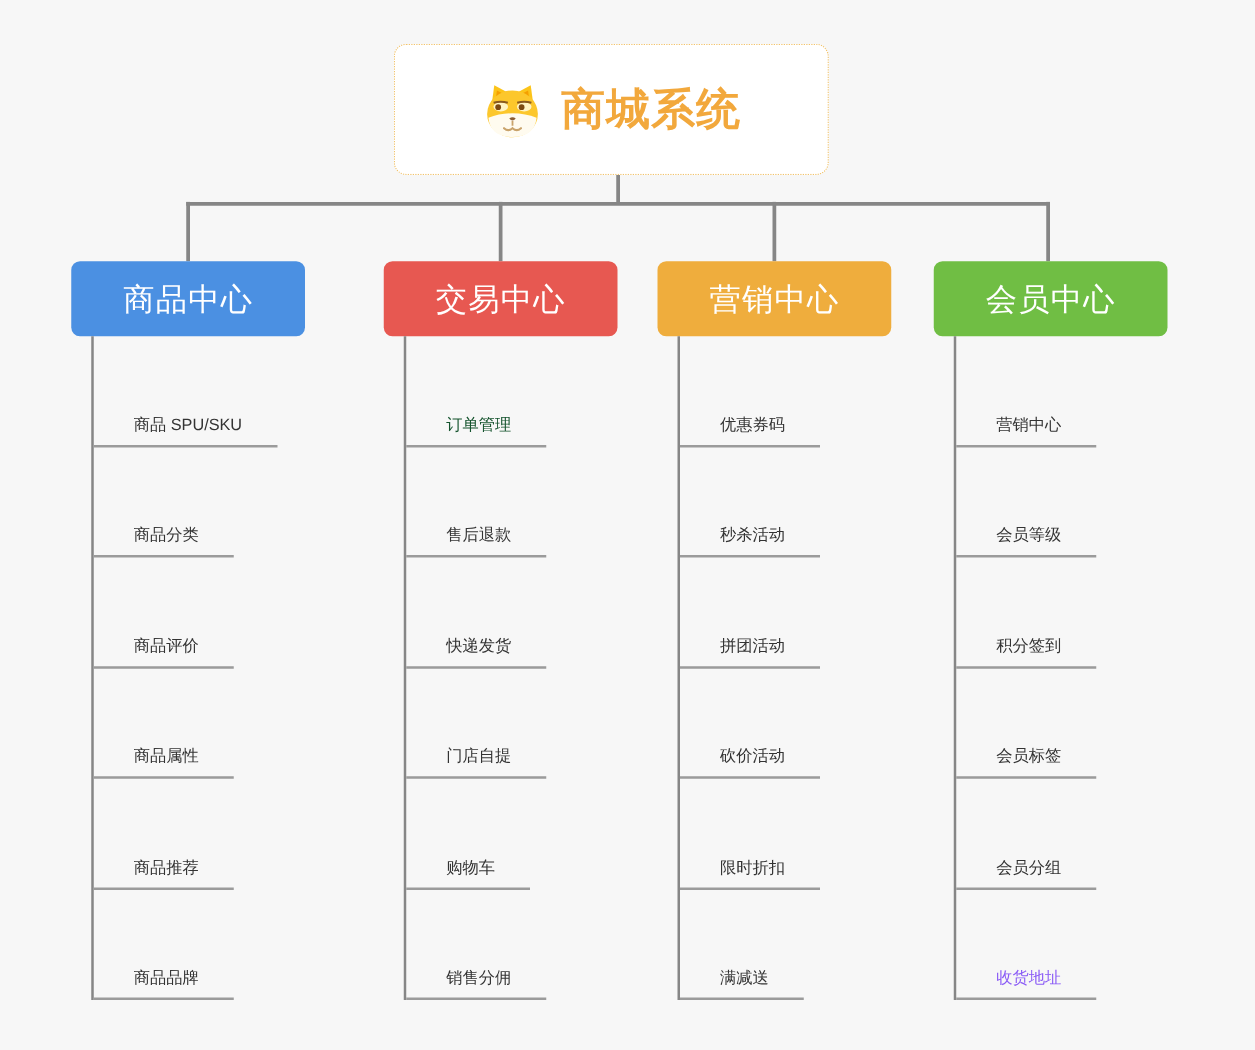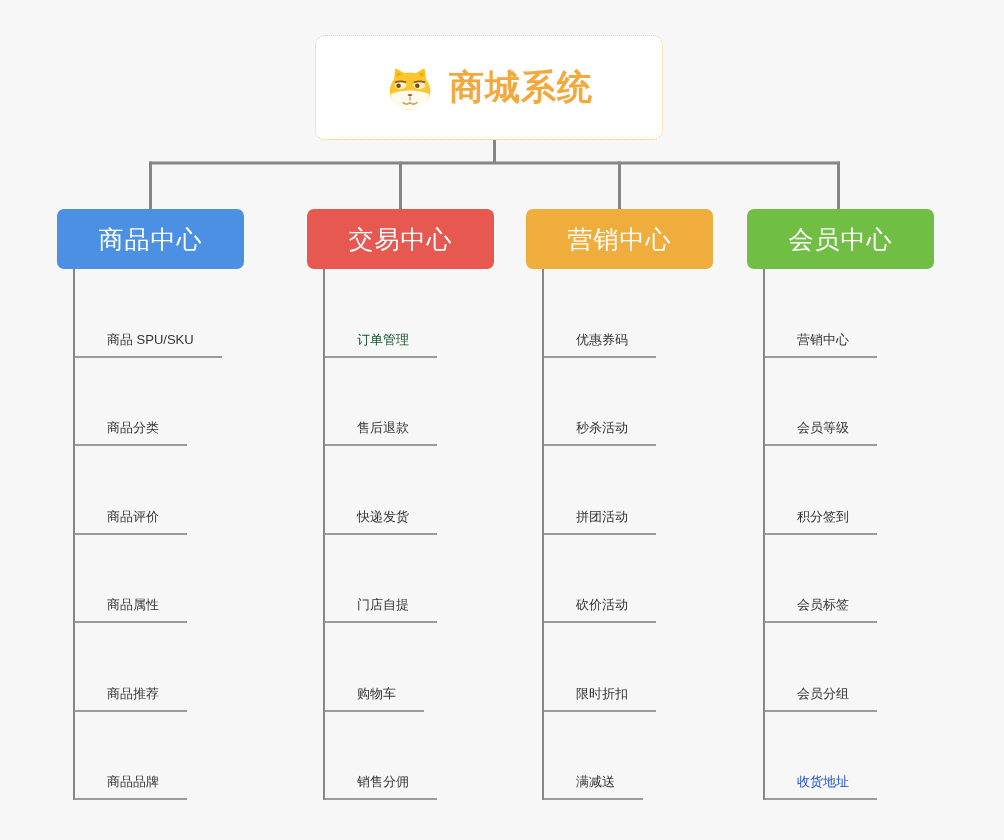--- a/index.html
+++ b/index.html
@@ -173,19 +173,19 @@
           <div class="leaf">
             <span class="leaf-label" style="border-bottom-color: rgb(155, 155, 155); color: rgb(51, 51, 51);">积分签到</span>
           </div>
           <div class="leaf">
             <span class="leaf-label" style="border-bottom-color: rgb(155, 155, 155); color: rgb(51, 51, 51);">会员标签</span>
           </div>
           <div class="leaf">
             <span class="leaf-label" style="border-bottom-color: rgb(155, 155, 155); color: rgb(51, 51, 51);">会员分组</span>
           </div>
           <div class="leaf">
-            <span class="leaf-label" style="border-bottom-color: rgb(155, 155, 155); color: #1d4ed8;">收货地址</span>
+            <span class="leaf-label" style="border-bottom-color: rgb(155, 155, 155); color: #8b5cf6;">收货地址</span>
           </div>
         </div>
       </div>
     </div>
 
 </div>
 
 </body></html>

